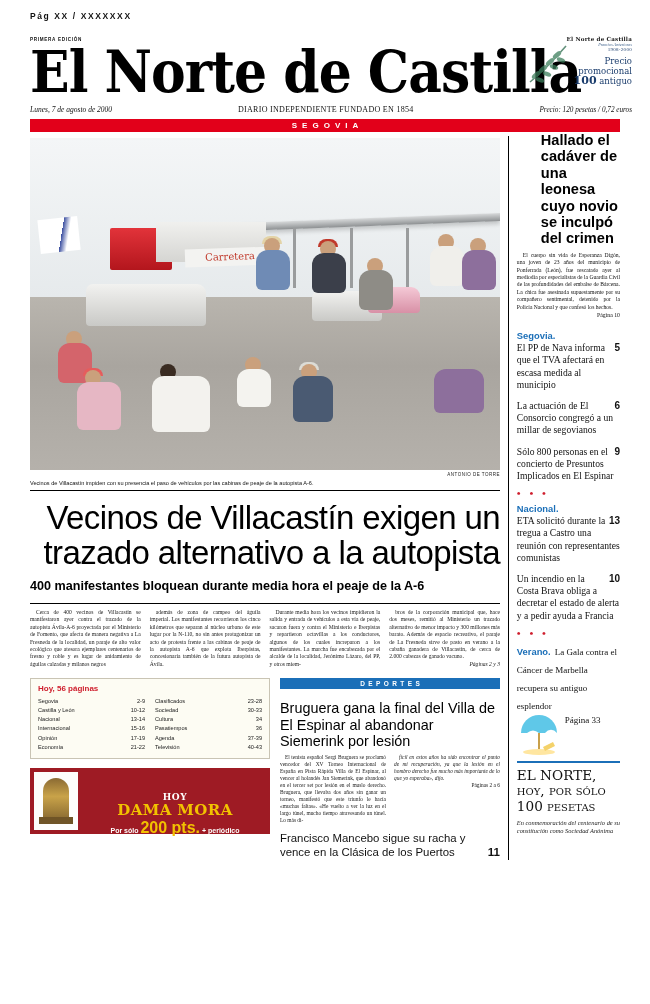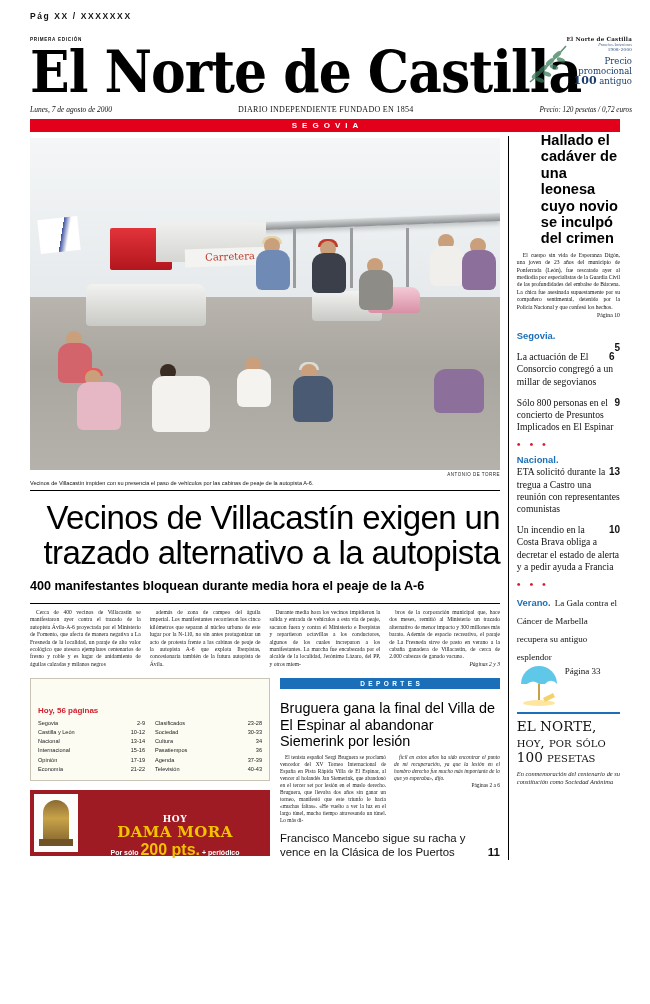--- a/index.html
+++ b/index.html
@@ -189,21 +189,21 @@
   .bcol p.end { text-align: right; text-indent: 0; font-style: italic; }
 
   
   .lower { display: flex; gap: 10px; margin-top: 10px; }
   .index-box {
     width: 240px; border: 1px solid #c9c4b4; background: #fdfcf3;
     padding: 5px 7px 7px 7px;
   }
   .index-title {
     font-family: "Liberation Sans", sans-serif;
-    font-size: 8px; font-weight: 700; color: #cf1f2e; padding-bottom: 3px; margin-top: 22px;
+    font-size: 8px; font-weight: 700; color: #cf1f2e; padding-bottom: 3px;
   }
   .index-cols { display: flex; gap: 10px; }
   .index-col { flex: 1; }
   .index-row {
     display: flex; justify-content: space-between;
     font-family: "Liberation Sans", sans-serif;
     font-size: 5.6px; padding: 1.6px 0; color: #222;
   }
 
   
@@ -536,20 +536,21 @@
     <div class="rule-v"></div>
 
     <div class="right-col">
       <div class="rc-head">Hallado el cadáver de una leonesa cuyo novio se inculpó del crimen</div>
       <div class="rc-body">El cuerpo sin vida de Esperanza Digón, una joven de 23 años del municipio de Ponferrada (León), fue rescatado ayer al mediodía por especialistas de la Guardia Civil de las profundidades del embalse de Bárcena. La chica fue asesinada supuestamente por su compañero sentimental, detenido por la Policía Nacional y que confesó los hechos.</div>
       <div class="rc-pages">Página 10</div>
 
       <div class="rc-kicker" style="padding-top:12px">Segovia.</div>
       <div class="rc-item">
         <span class="pg">5</span>
+        <span>El PP de Nava informa que el TVA afectará en escasa medida al municipio</span>
       </div>
       <div class="rc-item" style="padding-top:9px">
         <span class="pg">6</span>
         <span>La actuación de El Consorcio congregó a un millar de segovianos</span>
       </div>
       <div class="rc-item" style="padding-top:9px">
         <span class="pg">9</span>
         <span>Sólo 800 personas en el concierto de Presuntos Implicados en El Espinar</span>
       </div>
 

